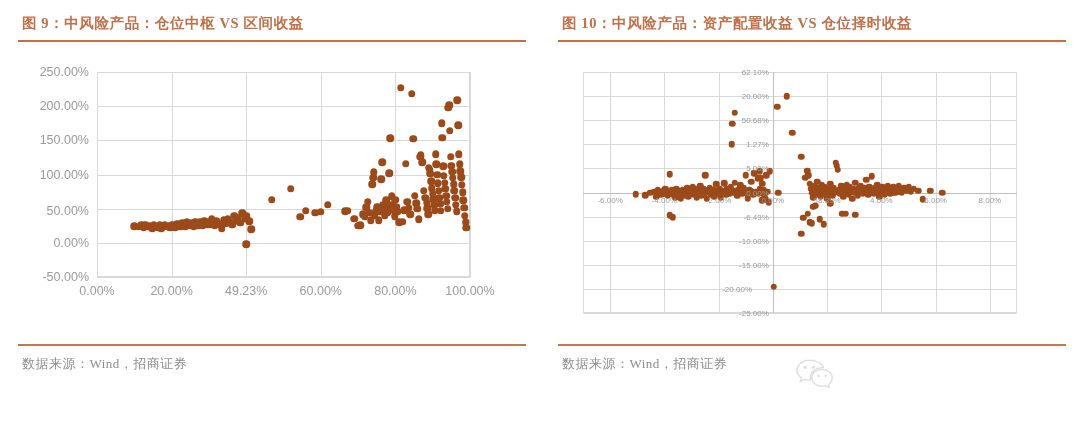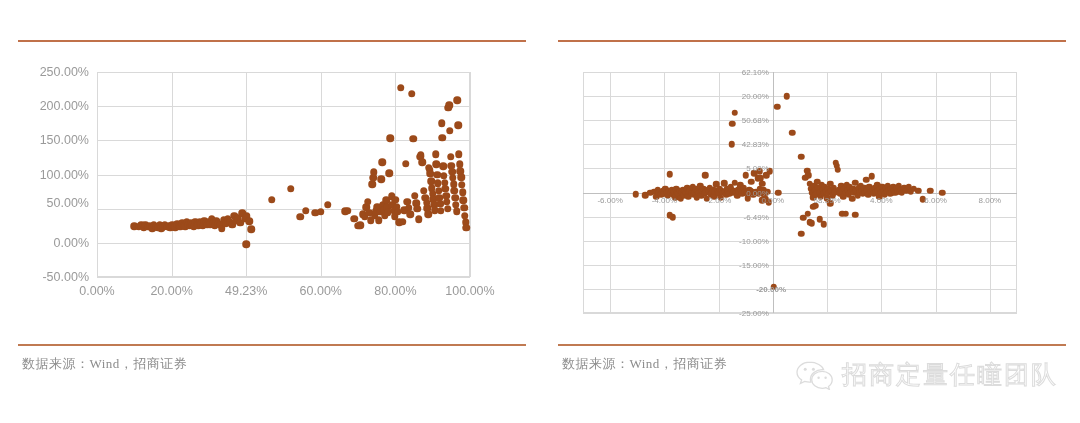--- a/index.html
+++ b/index.html
@@ -70,20 +70,21 @@
     font-size:25px;color:#ffffff;letter-spacing:2px;white-space:nowrap;
     -webkit-text-stroke:1px #dcdcdc;
     font-family:"Liberation Sans","DejaVu Sans",sans-serif;
   }
   #watermark svg{display:block;}
 </style>
 </head>
 <body>
 
 <div class="panel" id="panel-left">
+  <div class="fig-title">图 9：中风险产品：仓位中枢 VS 区间收益</div>
   <div class="title-rule"></div>
 
   <div class="chart" id="chart1" style="left:97px;top:72px;width:373px;height:205px;">
     <div class="frame"></div>
     <div class="plot" id="chart1-plot">
         <div class="gridline h" style="top: 205px;"></div>
         <div class="gridline h" style="top: 170.833px;"></div>
         <div class="gridline h" style="top: 136.667px;"></div>
         <div class="gridline h" style="top: 102.5px;"></div>
         <div class="gridline h" style="top: 68.3333px;"></div>
@@ -272,39 +273,40 @@
         <div class="dot" style="left: 364.048px; top: 105.233px; width: 7.5px; height: 7.5px;"></div>
         <div class="dot" style="left: 364.794px; top: 112.75px; width: 7.5px; height: 7.5px;"></div>
         <div class="dot" style="left: 365.54px; top: 120.267px; width: 7.5px; height: 7.5px;"></div>
         <div class="dot" style="left: 366.286px; top: 128.467px; width: 7.5px; height: 7.5px;"></div>
         <div class="dot" style="left: 367.032px; top: 135.983px; width: 7.5px; height: 7.5px;"></div>
         <div class="dot" style="left: 367.778px; top: 143.5px; width: 7.5px; height: 7.5px;"></div>
         <div class="dot" style="left: 368.524px; top: 150.333px; width: 7.5px; height: 7.5px;"></div>
         <div class="dot" style="left: 369.27px; top: 155.8px; width: 7.5px; height: 7.5px;"></div>
         <div class="tick y" style="top: 205px;">-50.00%</div>
         <div class="tick y" style="top: 170.833px;">0.00%</div>
-        <div class="tick y" style="top: 131px;">50.00%</div>
+        <div class="tick y" style="top: 139px;">50.00%</div>
         <div class="tick y" style="top: 102.5px;">100.00%</div>
         <div class="tick y" style="top: 68.3333px;">150.00%</div>
         <div class="tick y" style="top: 34.1667px;">200.00%</div>
         <div class="tick y" style="top: 0px;">250.00%</div>
         <div class="tick x" style="left: 0px; top: 212px;">0.00%</div>
         <div class="tick x" style="left: 74.6px; top: 212px;">20.00%</div>
         <div class="tick x" style="left: 149.2px; top: 212px;">49.23%</div>
         <div class="tick x" style="left: 223.8px; top: 212px;">60.00%</div>
         <div class="tick x" style="left: 298.4px; top: 212px;">80.00%</div>
         <div class="tick x" style="left: 373px; top: 212px;">100.00%</div>
       </div>
   </div>
 
   <div class="footer-rule"></div>
   <div class="source">数据来源：Wind，招商证券</div>
 </div>
 
 <div class="panel" id="panel-right">
+  <div class="fig-title">图 10：中风险产品：资产配置收益 VS 仓位择时收益</div>
   <div class="title-rule"></div>
 
   <div class="chart" id="chart2" style="left:43px;top:72px;width:434px;height:241px;">
     <div class="frame"></div>
     <div class="plot" id="chart2-plot">
         <div class="gridline h" style="top: 241px;"></div>
         <div class="gridline h" style="top: 216.9px;"></div>
         <div class="gridline h" style="top: 192.8px;"></div>
         <div class="gridline h" style="top: 168.7px;"></div>
         <div class="gridline h" style="top: 144.6px;"></div>
@@ -551,27 +553,27 @@
         <div class="dot" style="left: 236.53px; top: 147.492px; width: 6.5px; height: 6.5px;"></div>
         <div class="dot" style="left: 240.87px; top: 152.312px; width: 6.5px; height: 6.5px;"></div>
         <div class="dot" style="left: 218.085px; top: 161.952px; width: 6.5px; height: 6.5px;"></div>
         <div class="dot" style="left: 259.315px; top: 141.708px; width: 6.5px; height: 6.5px;"></div>
         <div class="dot" style="left: 262.57px; top: 141.708px; width: 6.5px; height: 6.5px;"></div>
         <div class="dot" style="left: 272.335px; top: 142.672px; width: 6.5px; height: 6.5px;"></div>
         <div class="dot" style="left: 230.02px; top: 134.96px; width: 6.5px; height: 6.5px;"></div>
         <div class="dot" style="left: 232.19px; top: 133.996px; width: 6.5px; height: 6.5px;"></div>
         <div class="dot" style="left: 247.38px; top: 131.104px; width: 6.5px; height: 6.5px;"></div>
         <div class="tick y" style="top: 241px; left: 185.875px;">-25.00%</div>
-        <div class="tick y" style="top: 216.9px; left: 203px; font-weight: bold;">-20.00%</div>
+        <div class="tick y" style="top: 216.9px; left: 169px;">-20.00%</div>
         <div class="tick y" style="top: 192.8px; left: 185.875px;">-15.00%</div>
         <div class="tick y" style="top: 168.7px; left: 185.875px;">-10.00%</div>
         <div class="tick y" style="top: 144.6px; left: 185.875px;">-6.49%</div>
         <div class="tick y" style="top: 120.5px; left: 185.875px;">0.00%</div>
         <div class="tick y" style="top: 96.4px; left: 185.875px;">5.00%</div>
-        <div class="tick y" style="top: 72.3px; left: 185.875px;">42.83%</div>
+        <div class="tick y" style="top: 72.3px; left: 185.875px;">1.27%</div>
         <div class="tick y" style="top: 48.2px; left: 185.875px;">50.68%</div>
         <div class="tick y" style="top: 24.1px; left: 185.875px;">20.00%</div>
         <div class="tick y" style="top: 0px; left: 185.875px;">62.10%</div>
         <div class="tick x" style="left: 27.125px; top: 123.5px;">-6.00%</div>
         <div class="tick x" style="left: 81.375px; top: 123.5px;">-4.00%</div>
         <div class="tick x" style="left: 135.625px; top: 123.5px;">-2.00%</div>
         <div class="tick x" style="left: 189.875px; top: 123.5px;">0.00%</div>
         <div class="tick x" style="left: 244.125px; top: 123.5px;">58.39%</div>
         <div class="tick x" style="left: 298.375px; top: 123.5px;">4.00%</div>
         <div class="tick x" style="left: 352.625px; top: 123.5px;">6.00%</div>
@@ -587,14 +589,13 @@
   <span>
     <svg width="38" height="30" viewBox="0 0 38 30" aria-hidden="true">
       <path d="M14.5 2.2C7.6 2.2 2 6.7 2 12.2c0 3.1 1.8 5.9 4.6 7.7l-1.2 3.6 4.2-2.1c1.5.4 3.1.7 4.9.7.5 0 1 0 1.4-.1-.3-.9-.5-1.8-.5-2.8 0-5.3 5.3-9.6 11.8-9.6.5 0 1 0 1.4.1C27.5 5.7 21.6 2.2 14.5 2.2z" fill="none" stroke="#dcdcdc" stroke-width="1.3"></path>
       <circle cx="10.2" cy="9.3" r="1.5" fill="#dcdcdc"></circle>
       <circle cx="18.4" cy="9.3" r="1.5" fill="#dcdcdc"></circle>
       <path d="M27.2 11.3c-5.8 0-10.5 3.8-10.5 8.5 0 4.7 4.7 8.5 10.5 8.5 1.3 0 2.6-.2 3.8-.6l3.4 1.8-.9-3c2.3-1.6 3.7-3.9 3.7-6.7 0-4.7-4.7-8.5-10-8.5z" fill="none" stroke="#dcdcdc" stroke-width="1.3"></path>
       <circle cx="23.6" cy="17.8" r="1.2" fill="#dcdcdc"></circle>
       <circle cx="30.6" cy="17.8" r="1.2" fill="#dcdcdc"></circle>
     </svg>
   </span>
-  <span class="wm-text">招商定量任瞳团队</span>
 </div>
 
 </body></html>

